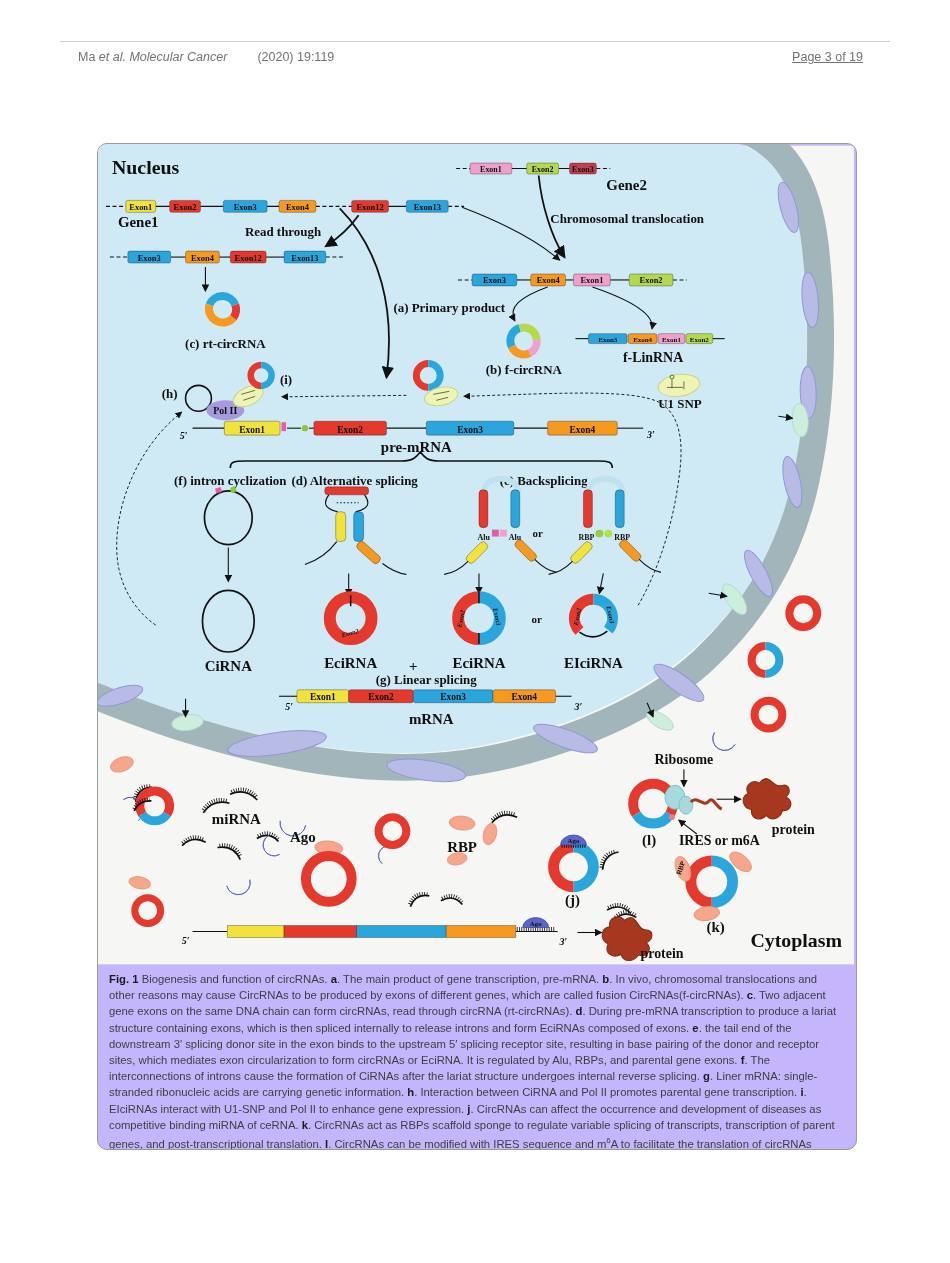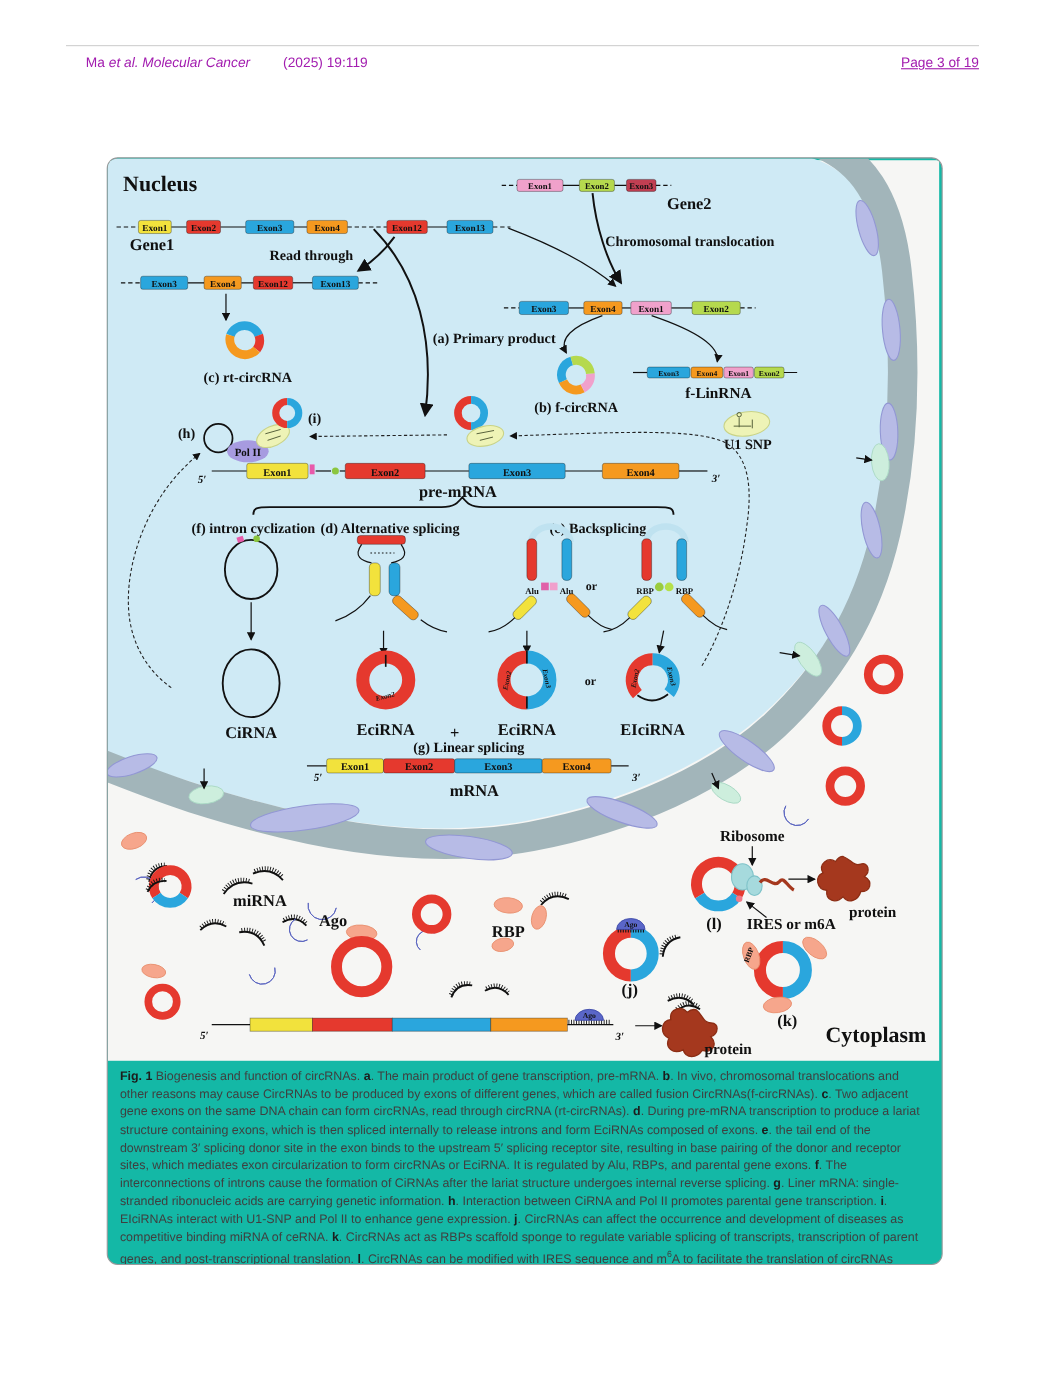--- a/index.html
+++ b/index.html
@@ -1,24 +1,24 @@
 <!DOCTYPE html>
 <html><head>
 <meta charset="utf-8">
 <style>
   html,body{margin:0;padding:0;background:#ffffff;}
   .page{position:relative;width:950px;height:1263px;background:#fff;overflow:hidden;
         font-family:"Liberation Sans",sans-serif;}
   .top-rule{position:absolute;left:60px;top:41px;width:830px;height:1px;background:#cfcfcf;}
-  .hdr{position:absolute;left:78px;right:60px;top:50px;font-size:12.5px;color:#a21caf;
+  .hdr{position:absolute;left:78px;right:87px;top:50px;font-size:12.5px;color:#737373;
        display:flex;align-items:flex-end;}
   .hdr .it{font-style:italic;}
   .hdr .cite{margin-left:30px;}
   .hdr .pg{margin-left:auto;text-decoration:underline;}
-  .figbox{position:absolute;left:97px;top:143px;width:758px;height:1005px;background:#14b8a6;
+  .figbox{position:absolute;left:97px;top:143px;width:758px;height:1005px;background:#c4b5fd;
           border:1.2px solid #97999b;border-radius:10px;overflow:hidden;}
   .figbox svg{display:block;}
   .caption{padding:5px 11px 0 11px;font-size:11.3px;line-height:16.2px;color:#3f3f3f;
            letter-spacing:0;}
   .caption b{color:#1c1c1c;}
   .caption sup{font-size:8px;}
   
   text{fill:#101010;}
   .sf{font-family:"Liberation Serif","DejaVu Serif",serif;}
   .mid{text-anchor:middle;}
@@ -48,21 +48,21 @@
   .salm{fill:#f6a68c;stroke:#e8906f;stroke-width:0.8;}
   .blob{fill:#eef3b6;stroke:#c9d387;stroke-width:1;}
 </style>
 </head>
 <body>
 
 <div class="page">
   <div class="top-rule"></div>
   <div class="hdr">
     <span><span>Ma </span><span class="it">et al. Molecular Cancer</span></span>
-    <span class="cite">(2025) 19:119</span>
+    <span class="cite">(2020) 19:119</span>
     <span class="pg">Page 3 of 19</span>
   </div>
 
   <div class="figbox">
   <svg width="756" height="822" viewBox="0 0 760 823">
     <defs>
       <marker id="ah" viewBox="0 0 10 10" refX="8.5" refY="5" markerWidth="7" markerHeight="7" orient="auto-start-reverse">
         <path d="M0,0 L10,5 L0,10 z" fill="#111"></path>
       </marker>
     </defs>

